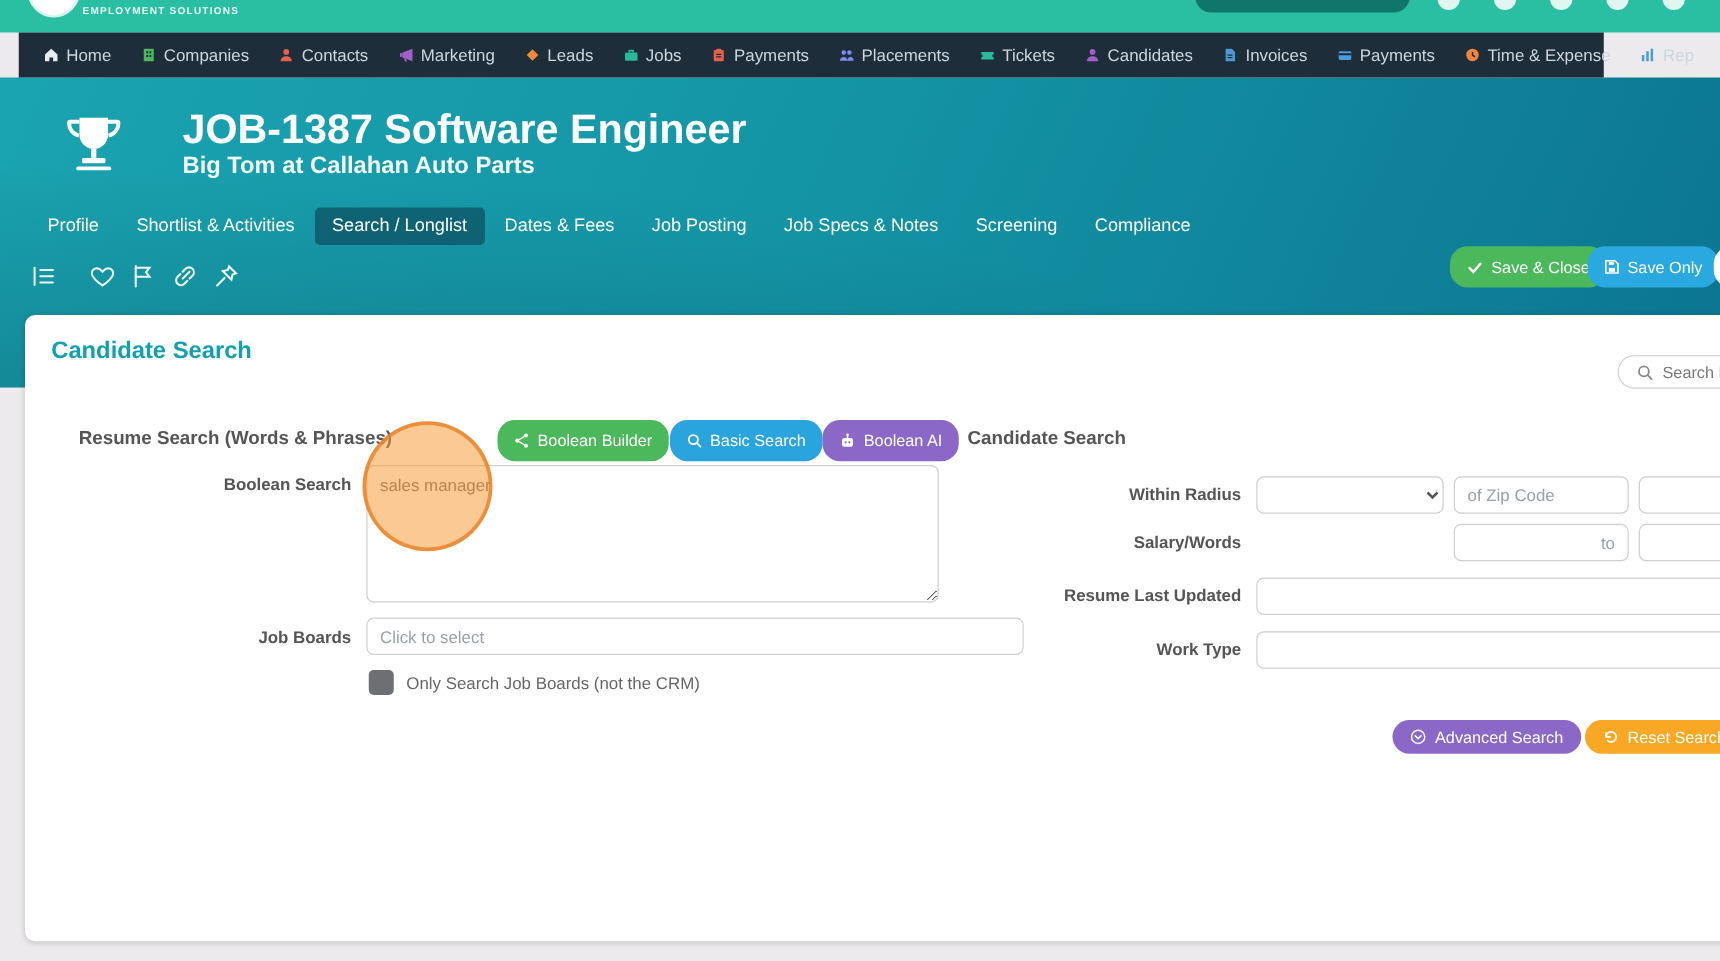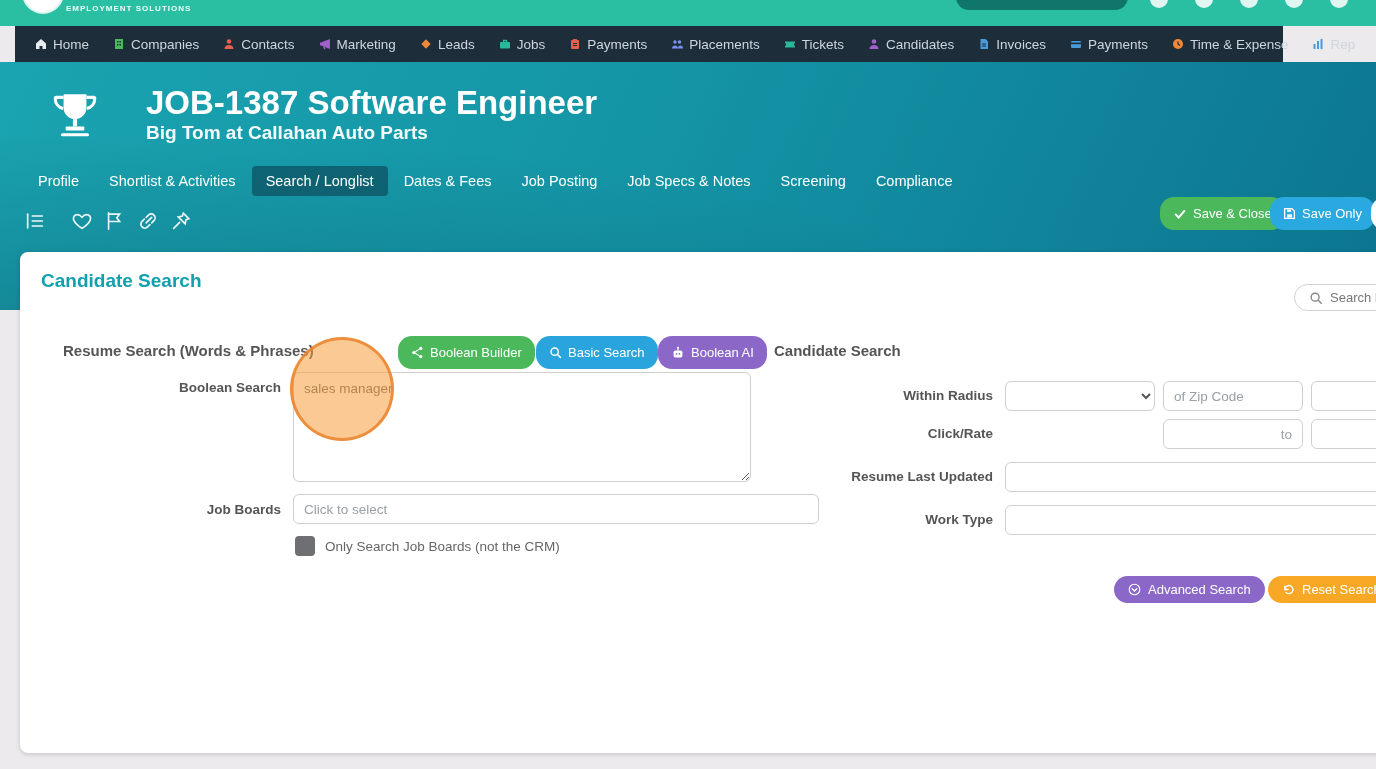--- a/index.html
+++ b/index.html
@@ -356,21 +356,21 @@
     <div class="chk"></div>
     <div class="chk-label">Only Search Job Boards (not the CRM)</div>
 
     <div class="section-label" style="left:754px; top:90px;">Candidate Search</div>
 
     <div class="fld-label" style="left:803px; top:136px; width:170px;">Within Radius</div>
     <select class="rc-select"><option></option></select>
     <input class="txt zip-input" placeholder="of Zip Code" style="">
     <input class="txt stub-input1" style="">
 
-    <div class="fld-label" style="left:803px; top:174px; width:170px;">Click/Rate</div>
+    <div class="fld-label" style="left:803px; top:174px; width:170px;">Salary/Words</div>
     <input class="txt sal-to ta-right" placeholder="to" style="">
     <input class="txt stub-input2" style="">
 
     <div class="fld-label" style="left:803px; top:217px; width:170px;">Resume Last Updated</div>
     <input class="txt rlu-input" style="">
 
     <div class="fld-label" style="left:803px; top:260px; width:170px;">Work Type</div>
     <input class="txt wt-input" style="">
 
     <button class="pill-adv">

